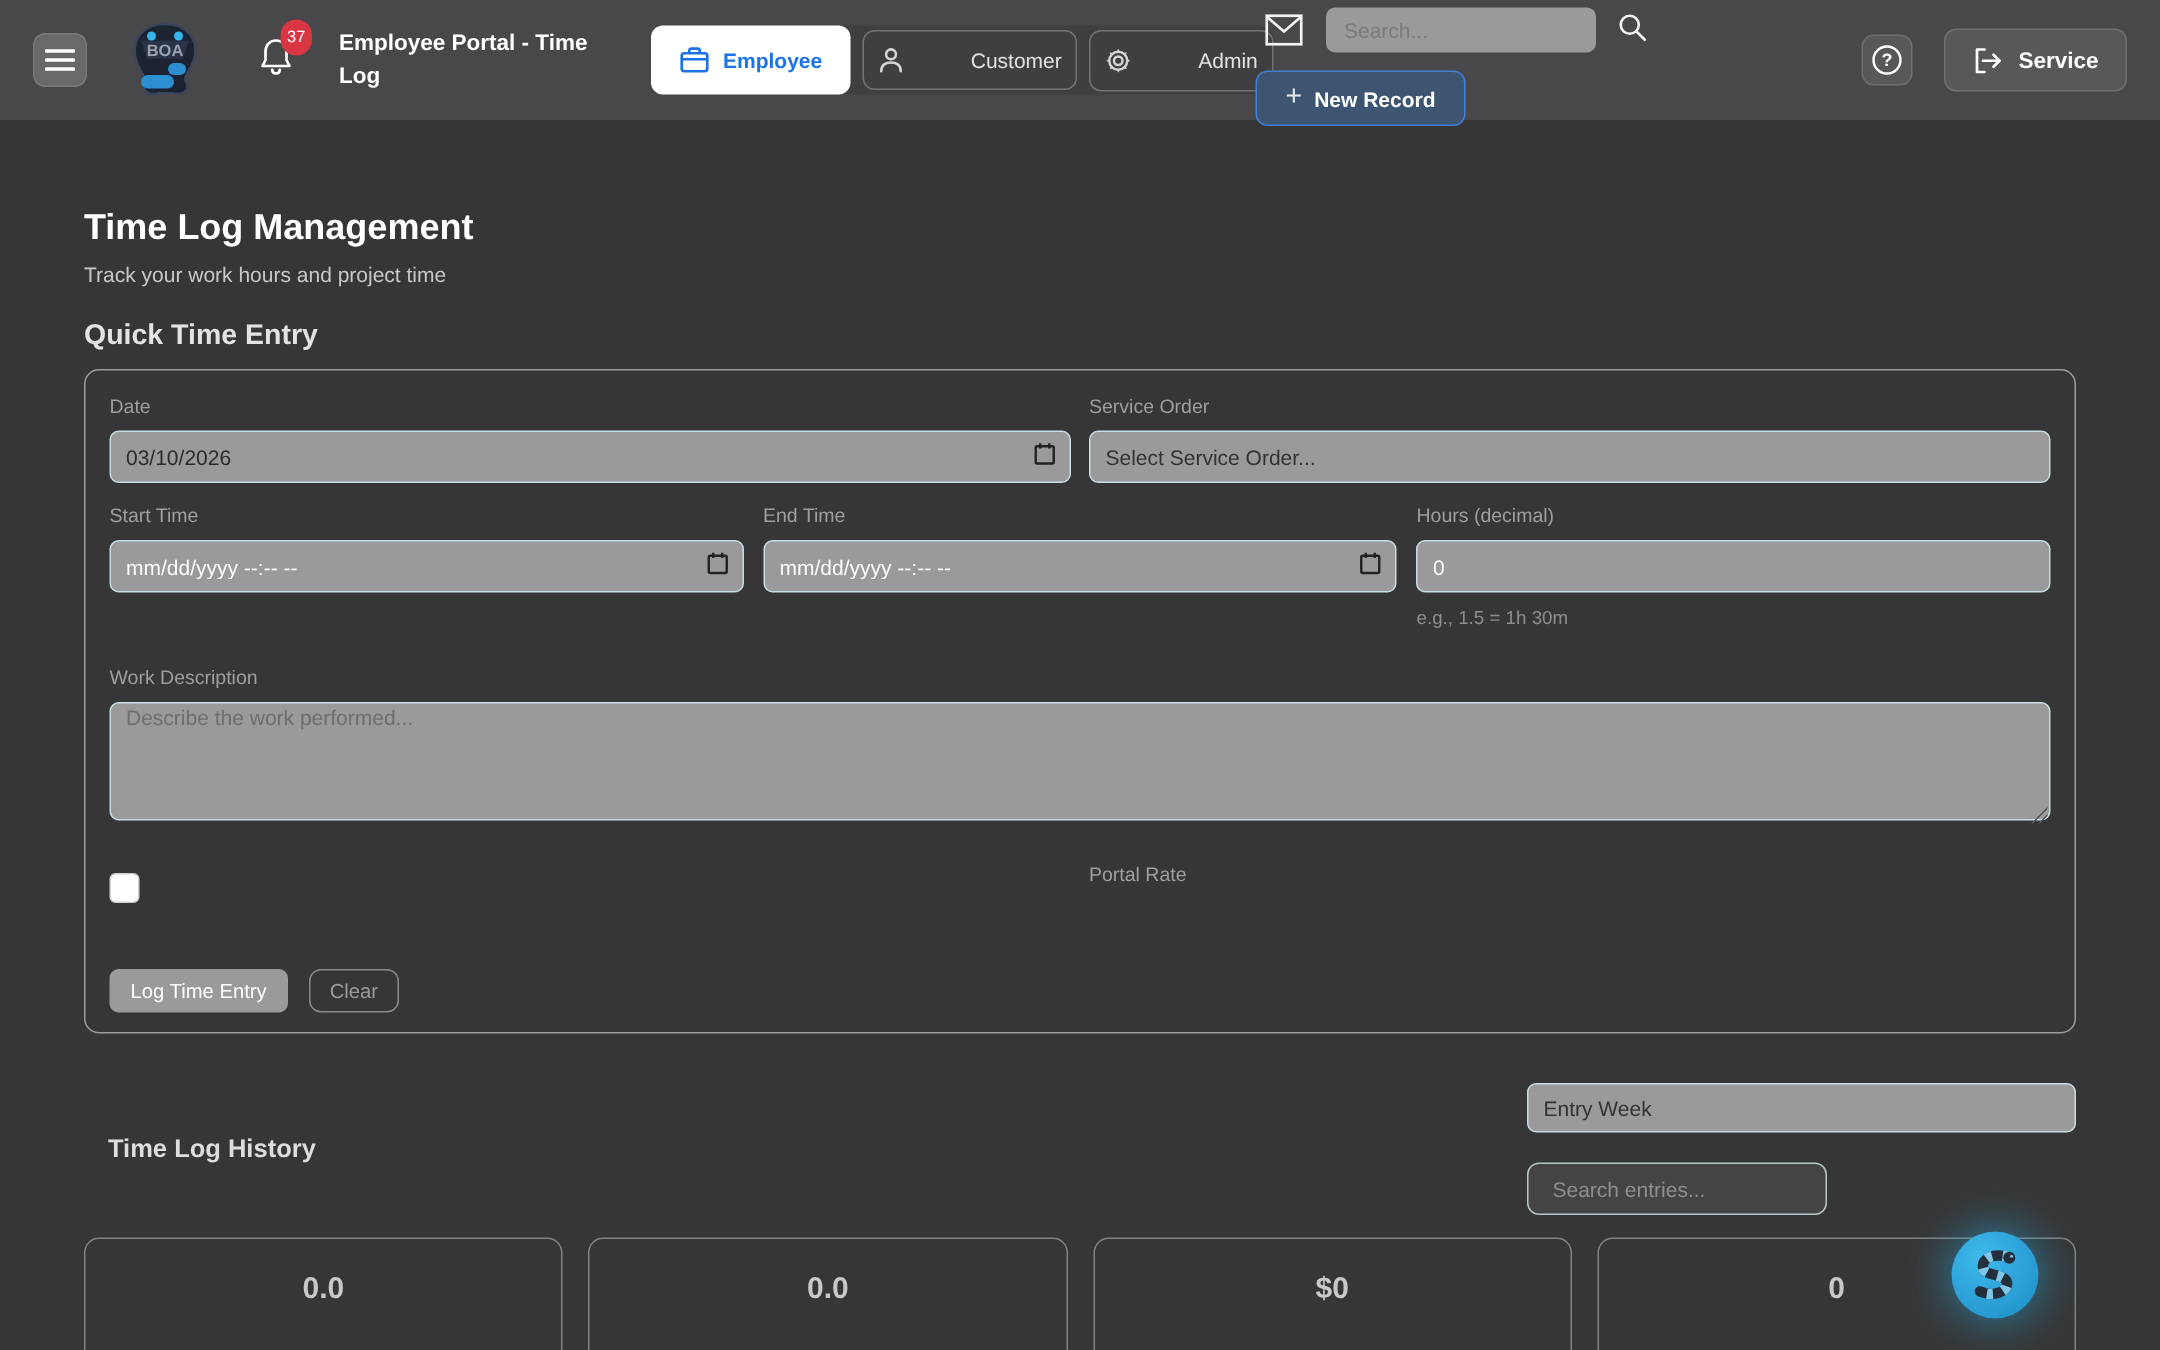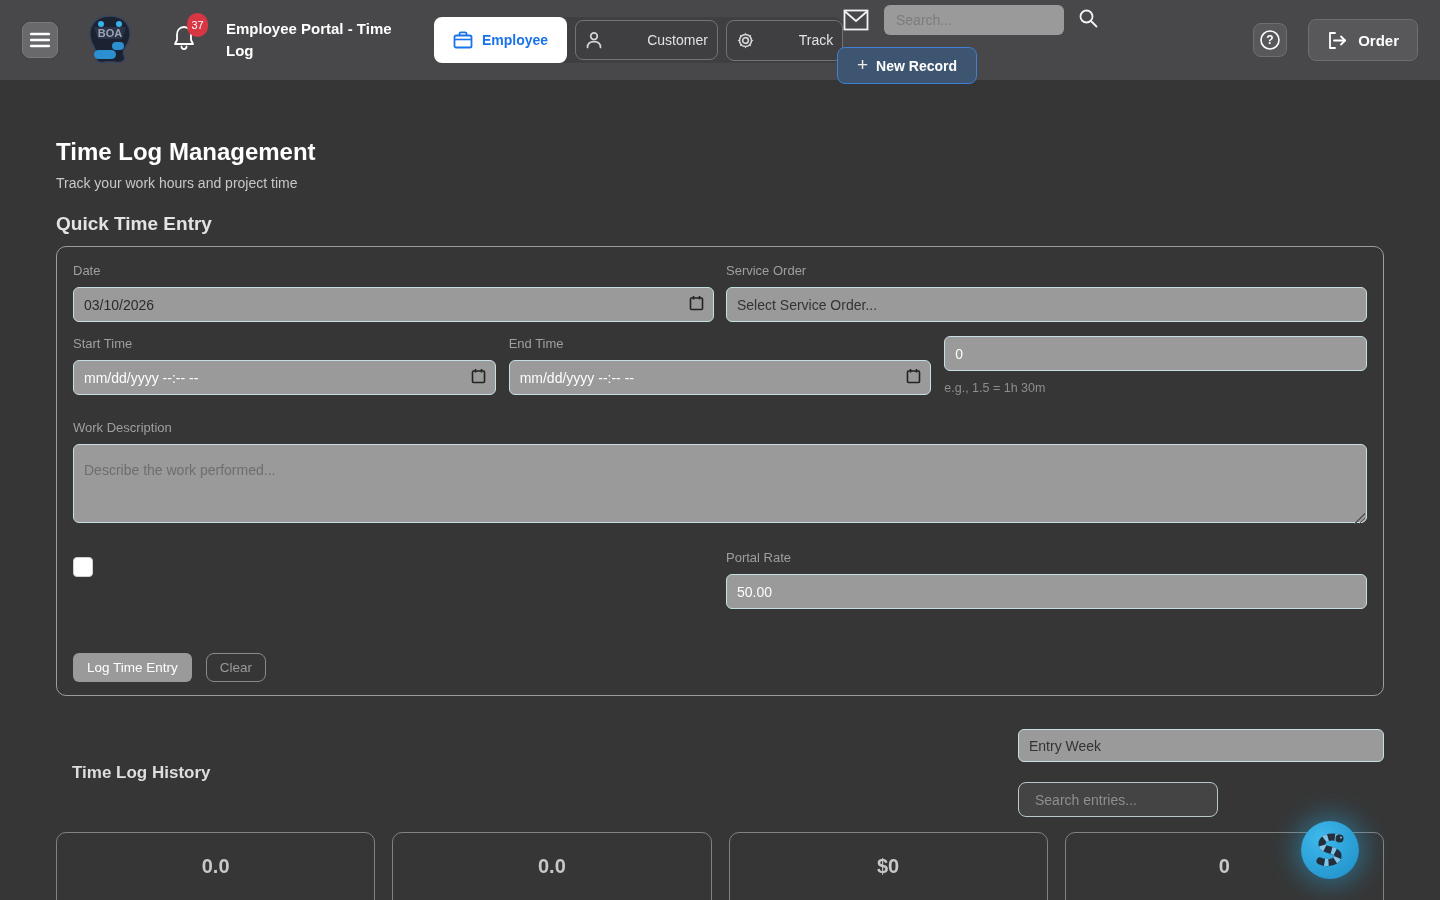--- a/index.html
+++ b/index.html
@@ -125,21 +125,21 @@
     width:100%; height:35px; border-radius:6px;
     background:#9a9a9a; border:1px solid #c6dee5;
     color:#333; font-size:14px; display:flex; align-items:center; padding:0 10px;
     cursor:pointer;
   }
   .hint { margin-top:10px; color:#8d8d8d; font-size:12.5px; }
   .desc-block { margin-top:25px; }
   .work-textarea {
     width:100%; height:79px; border-radius:6px;
     background:#9a9a9a; border:1px solid #c6dee5; outline:none;
-    font-size:14px; color:#2b2b2b; padding:17px 10px; resize:none;
+    font-size:14px; color:#2b2b2b; padding:1px 10px; resize:none;
     font-family:"Liberation Sans",sans-serif;
     position:relative;
   }
   .work-textarea::placeholder { color:#6e6e6e; }
   .textarea-wrap { position:relative; }
   .resize-grip {
     position:absolute; right:2px; bottom:3px; width:11px; height:11px;
     background:
       linear-gradient(135deg, transparent 0 50%, #555 50% 57%, transparent 57% 70%, #555 70% 77%, transparent 77%);
     pointer-events:none;
@@ -247,21 +247,21 @@
         <path d="M2.5 16.5 C2.5 12.5 5.2 10.6 9 10.6 C12.8 10.6 15.5 12.5 15.5 16.5" fill="none" stroke="#d5d5d5" stroke-width="1.7" stroke-linecap="round"></path>
       </svg>
       <span>Customer</span>
     </div>
     <div class="tab inactive">
       <svg width="19" height="19" viewBox="0 0 20 20">
         <circle cx="10" cy="10" r="3" fill="none" stroke="#d5d5d5" stroke-width="1.7"></circle>
         <path d="M10 1.5 L11.2 4 L8.8 4 Z M10 18.5 L8.8 16 L11.2 16 Z M1.5 10 L4 8.8 L4 11.2 Z M18.5 10 L16 11.2 L16 8.8 Z M4 4 L6.5 4.8 L4.8 6.5 Z M16 16 L13.5 15.2 L15.2 13.5 Z M16 4 L15.2 6.5 L13.5 4.8 Z M4 16 L4.8 13.5 L6.5 15.2 Z" fill="#d5d5d5"></path>
         <circle cx="10" cy="10" r="6.3" fill="none" stroke="#d5d5d5" stroke-width="1.7"></circle>
       </svg>
-      <span>Track</span>
+      <span>Admin</span>
     </div>
   </div>
 
   <div class="nav-search-cluster">
     <svg width="26" height="22" viewBox="0 0 26 22">
       <rect x="1.5" y="1.5" width="23" height="19" fill="none" stroke="#f2f2f2" stroke-width="1.8"></rect>
       <path d="M2 2.5 L13 12 L24 2.5" fill="none" stroke="#f2f2f2" stroke-width="1.8"></path>
     </svg>
     <input class="nav-search-input" type="text" placeholder="Search..." style="">
     <span class="mag-wrap">
@@ -283,21 +283,21 @@
         <circle cx="11" cy="11" r="9" fill="none" stroke="#fff" stroke-width="1.6"></circle>
         <text x="11" y="15.2" text-anchor="middle" font-size="12" font-weight="bold" fill="#fff" font-family="Liberation Sans, sans-serif">?</text>
       </svg>
     </div>
     <button class="logout-btn">
       <svg width="21" height="19" viewBox="0 0 21 19">
         <path d="M8 2 L3 2 L3 17 L8 17" fill="none" stroke="#fff" stroke-width="1.8" stroke-linecap="round" stroke-linejoin="round"></path>
         <line x1="7" y1="9.5" x2="18" y2="9.5" stroke="#fff" stroke-width="1.8" stroke-linecap="round"></line>
         <path d="M14 5.5 L18 9.5 L14 13.5" fill="none" stroke="#fff" stroke-width="1.8" stroke-linecap="round" stroke-linejoin="round"></path>
       </svg>
-      <span>Order</span>
+      <span>Service</span>
     </button>
   </div>
 </header>
 
 <main class="main">
   <h1 class="page-title">Time Log Management</h1>
   <div class="page-subtitle">Track your work hours and project time</div>
   <h2 class="section-heading">Quick Time Entry</h2>
 
   <section class="entry-panel">
@@ -344,40 +344,40 @@
           <span class="cal-icon">
             <svg width="15" height="16" viewBox="0 0 15 16">
               <rect x="1.5" y="3" width="12" height="11.5" rx="1" fill="none" stroke="#222" stroke-width="1.6"></rect>
               <line x1="4.5" y1="1" x2="4.5" y2="4.5" stroke="#222" stroke-width="1.6"></line>
               <line x1="10.5" y1="1" x2="10.5" y2="4.5" stroke="#222" stroke-width="1.6"></line>
             </svg>
           </span>
         </div>
       </div>
       <div>
+        <div class="field-label">Hours (decimal)</div>
         <input class="text-input text-light" type="text" value="0" style="">
         <div class="hint">e.g., 1.5 = 1h 30m</div>
       </div>
     </div>
 
     <div class="desc-block">
       <div class="field-label">Work Description</div>
       <div class="textarea-wrap">
         <textarea class="work-textarea" placeholder="Describe the work performed..." style=""></textarea>
         <span class="resize-grip"></span>
       </div>
     </div>
 
     <div class="bill-rate-row">
       <div>
         <div class="checkbox"></div>
       </div>
       <div>
         <div class="field-label">Portal Rate</div>
-        <input class="text-input text-light" type="text" value="50.00" style="">
       </div>
     </div>
 
     <div class="btn-row">
       <button class="submit-btn">Log Time Entry</button>
       <button class="clear-btn">Clear</button>
     </div>
   </section>
 
   <div class="history-header">

